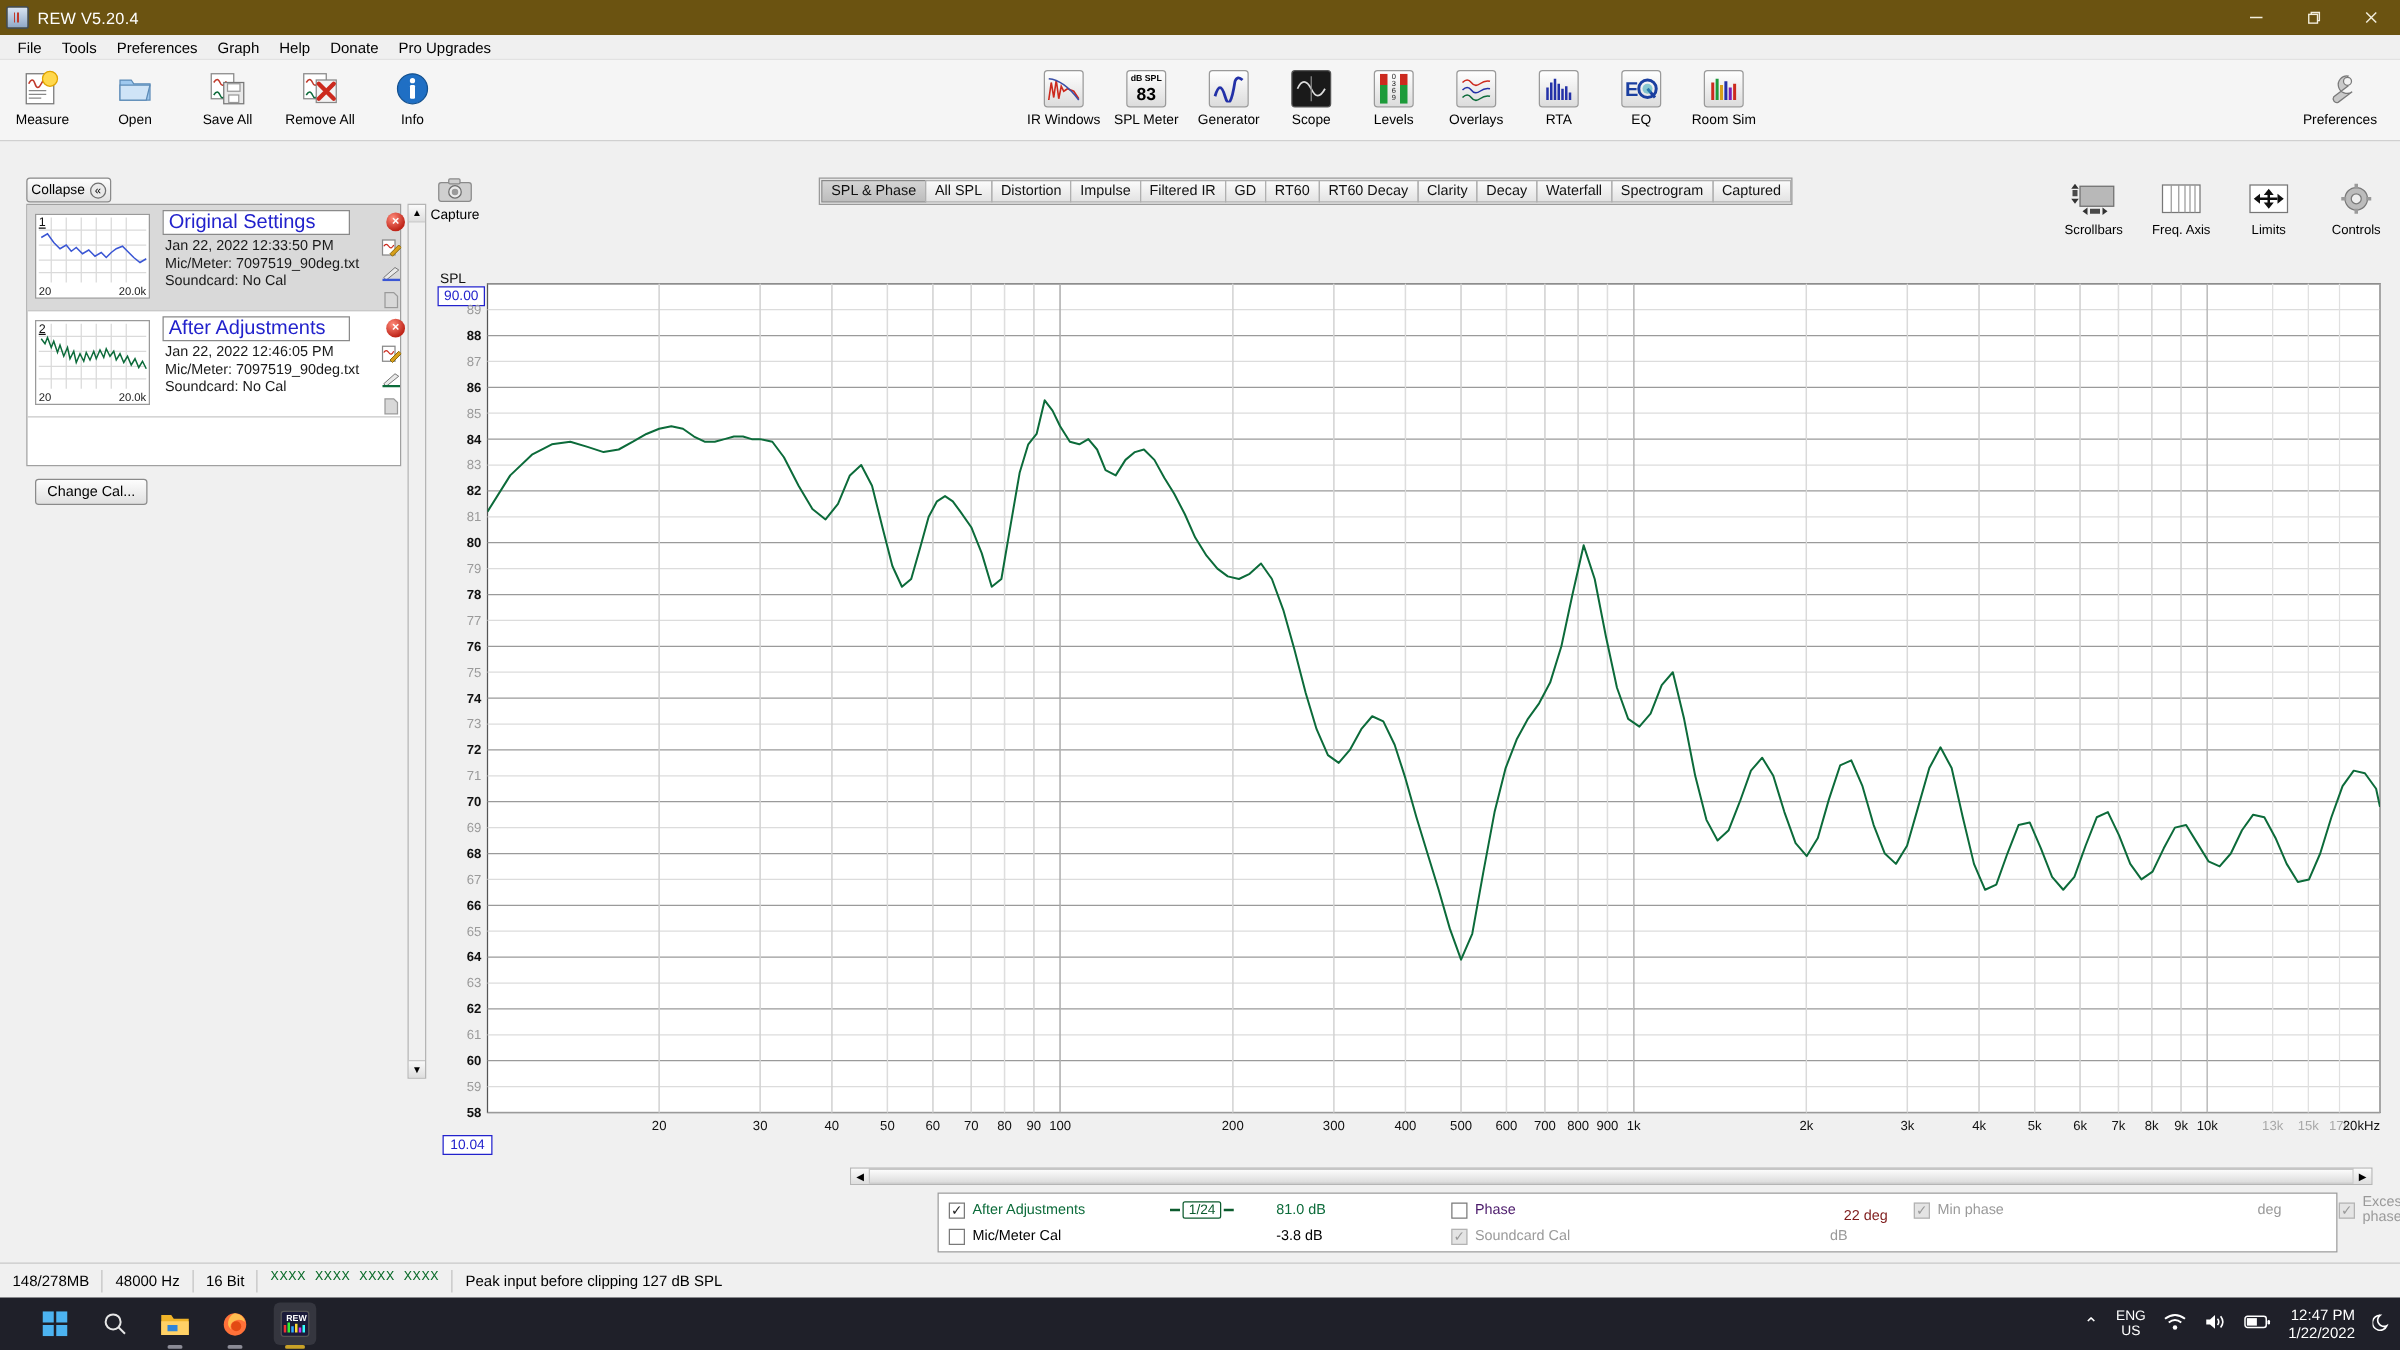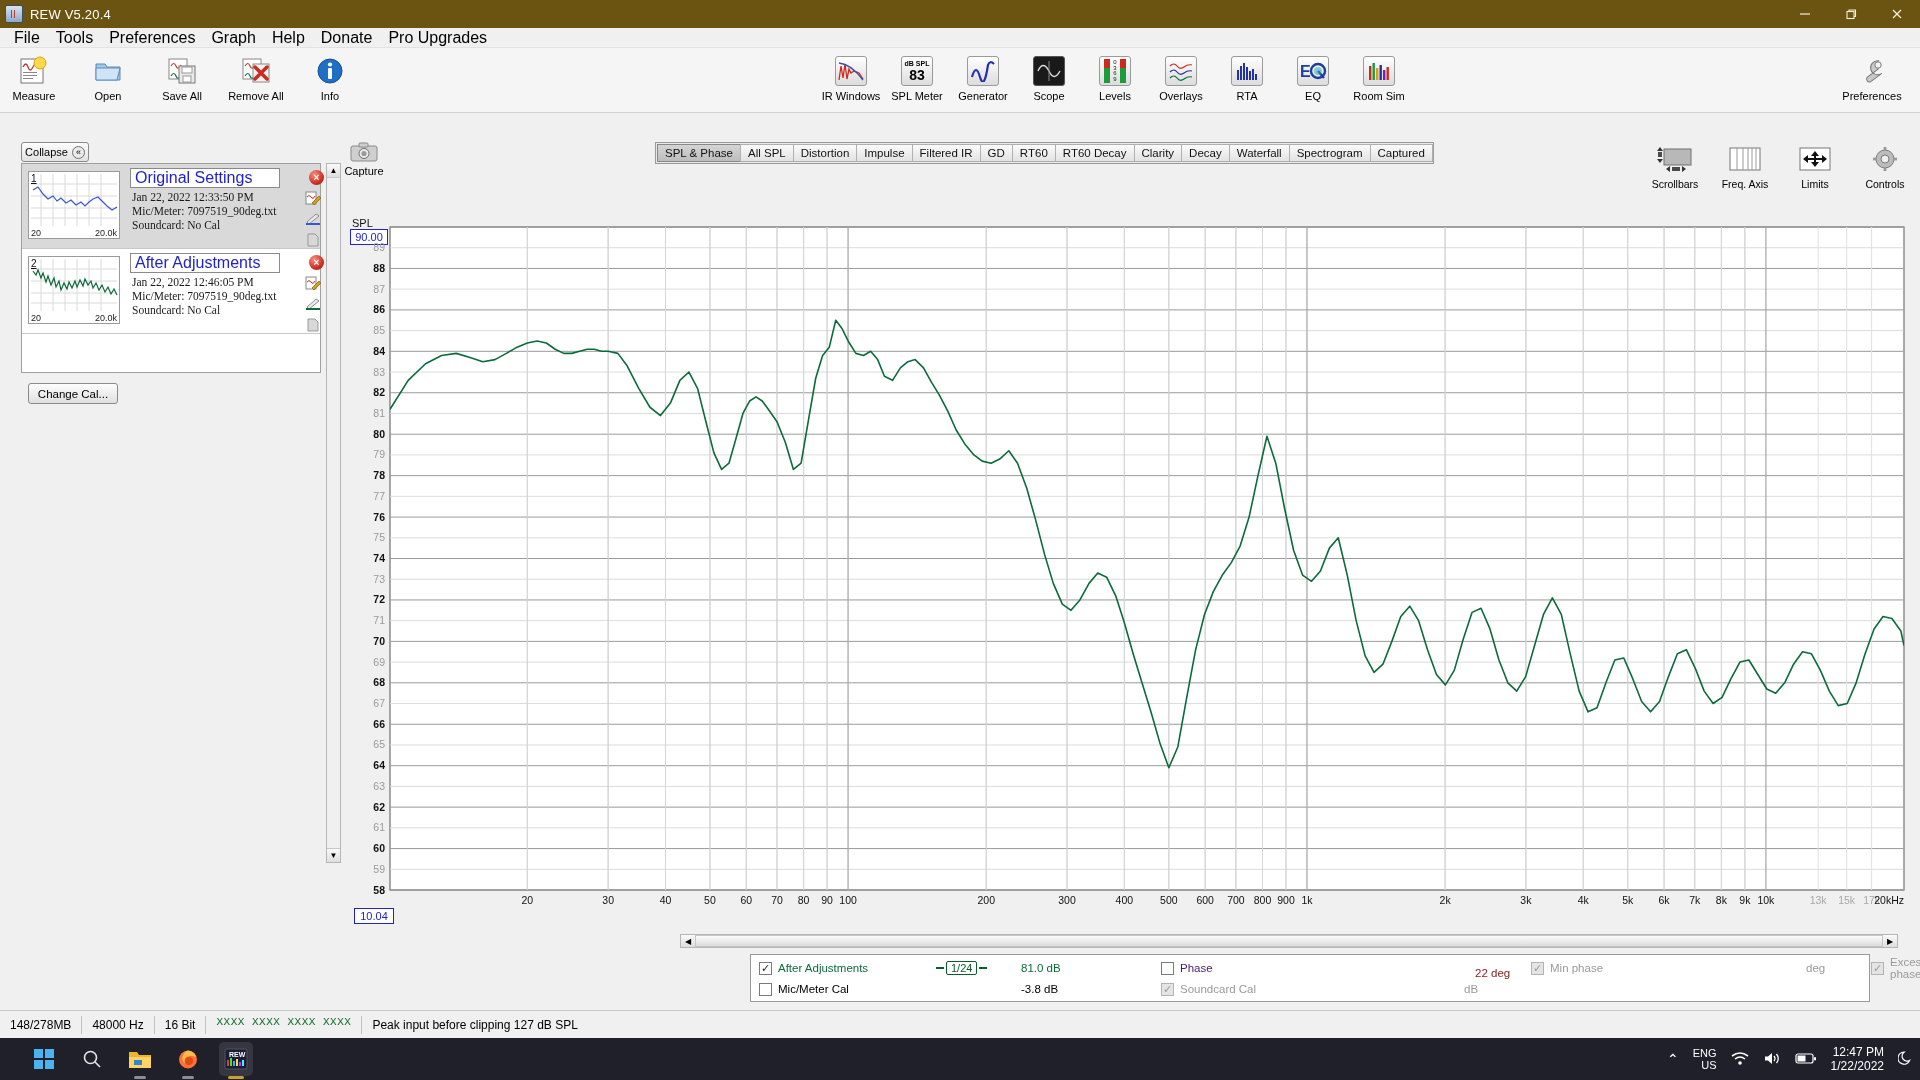--- a/index.html
+++ b/index.html
@@ -35,21 +35,21 @@
   .win-btn {
     width: 46px; height: 28px; display: flex; align-items: center; justify-content: center;
     color: #f3eede; font-size: 14px; line-height: 1;
   }
 
   
   .menubar {
     height: 20px; background: #f0f0f0; display: flex; align-items: center;
     padding-left: 6px; border-bottom: 1px solid #e2e2e2;
   }
-  .menu-item { padding: 2px 8px; font-size: 16px; color: #000; }
+  .menu-item { padding: 2px 8px; font-size: 12px; color: #000; }
 
   
   .toolbar {
     height: 65px; background: #f5f5f5; border-bottom: 1px solid #d0d0d0;
     display: flex; align-items: flex-start; position: relative;
   }
   .tb-group { display: flex; gap: 18px; padding-left: 6px; padding-top: 3px; }
   .tb-btn {
     width: 56px; display: flex; flex-direction: column; align-items: center;
     padding-top: 3px; font-size: 11px; color: #000;
@@ -114,21 +114,21 @@
     position: absolute; left: 287px; top: 6px; width: 15px; height: 15px;
     border-radius: 50%; background: radial-gradient(circle at 35% 30%, #ff8a7a, #c0261a 70%);
     color: #fff; font-size: 10px; font-weight: bold; line-height: 15px; text-align: center;
   }
   .meas-thumb {
     position: absolute; left: 6px; top: 7px; width: 92px; height: 68px;
     border: 1px solid #9a9a9a; background: #fff;
   }
   .meas-thumb .tlbl { position: absolute; bottom: 0px; font-size: 9px; color: #222; }
   .meas-thumb .idx { position: absolute; left: 2px; top: 1px; font-size: 10px; color: #111; text-decoration: underline; }
-  .meas-meta { position: absolute; left: 110px; top: 26px; font-size: 11.5px; color: #1a1a1a; line-height: 14px; font-family: Liberation Serif, serif; }
+  .meas-meta { position: absolute; left: 110px; top: 26px; font-size: 11.5px; color: #1a1a1a; line-height: 14px; }
   .meas-icons { position: absolute; left: 282px; top: 26px; display: flex; flex-direction: column; gap: 5px; }
   .mini-ico { width: 18px; height: 16px; display:flex; align-items:center; justify-content:center; }
   .change-cal {
     position: absolute; left: 12px; top: 244px; width: 90px; height: 21px;
     border: 1px solid #8a8a8a; border-radius: 3px;
     background: linear-gradient(#fdfdfd,#e0e0e0); font-size: 11.5px;
     display: flex; align-items: center; justify-content: center;
   }
   .left-scroll {
     position: absolute; left: 310px; top: 24px; width: 15px; height: 700px;
@@ -222,21 +222,21 @@
     position: absolute; left: 0; bottom: 0; width: 1920px; height: 42px;
     background: #1f2029; display: flex; align-items: center;
   }
   .tb-icons { position: absolute; left: 0; width: 1920px; display: flex; justify-content: center; gap: 12px; }
   .tb-icons-inner { display: flex; gap: 14px; margin-left: -1640px; }
   .tk { width: 34px; height: 34px; display: flex; align-items: center; justify-content: center; position: relative; border-radius: 5px; }
   .tk.active { background: #35363f; }
   .tk .udl { position: absolute; bottom: -3px; left: 50%; transform: translateX(-50%); width: 12px; height: 3px; border-radius: 2px; background: #8b8b96; }
   .tk.active .udl { width: 16px; background: #c9a227; }
   .tray { position: absolute; right: 6px; display: flex; align-items: center; gap: 14px; color: #fff; font-size: 11px; }
-  .tray-lang { text-align: right; line-height: 12px; }
+  .tray-lang { text-align: center; line-height: 12px; }
   .tray-clock { text-align: right; line-height: 14px; font-size: 12px; }
 </style>
 </head>
 <body>
 
 <div id="app">
 
   <div class="titlebar">
     <div class="title-icon"></div>
     <div class="title-text">REW V5.20.4</div>

